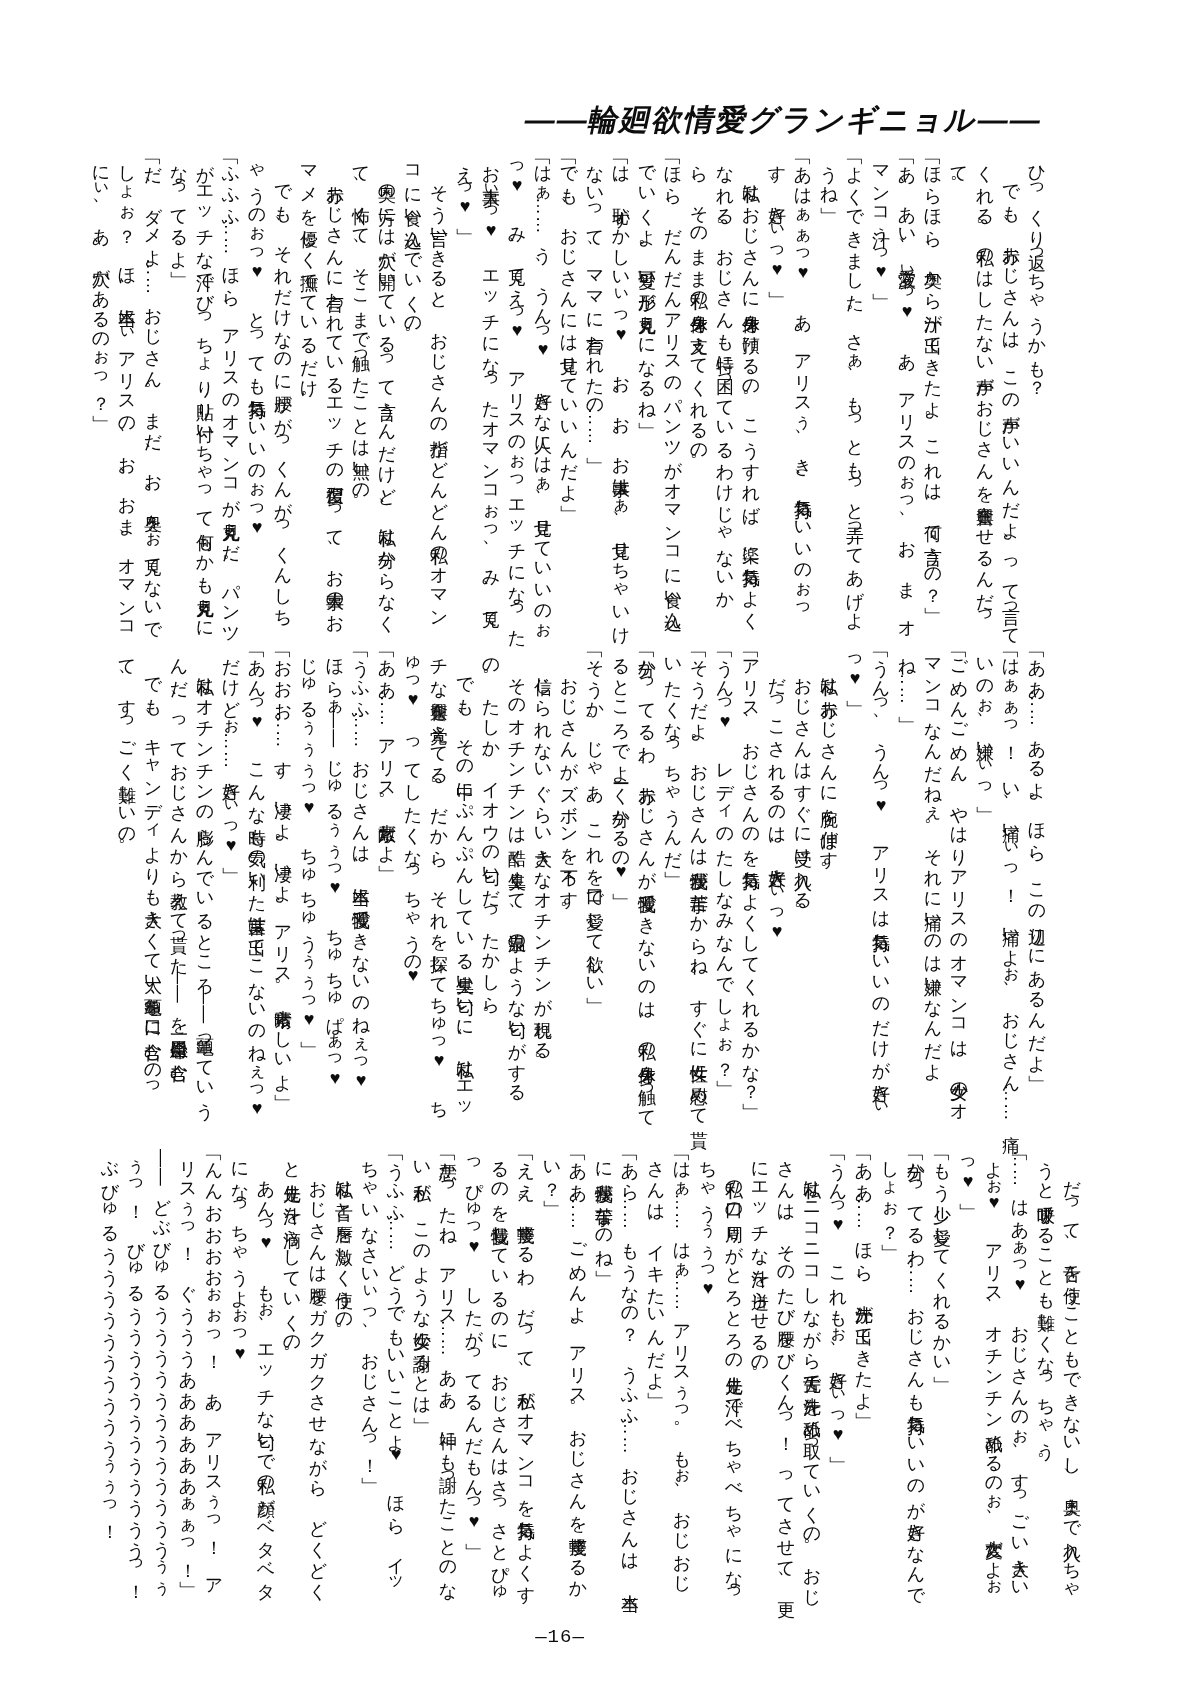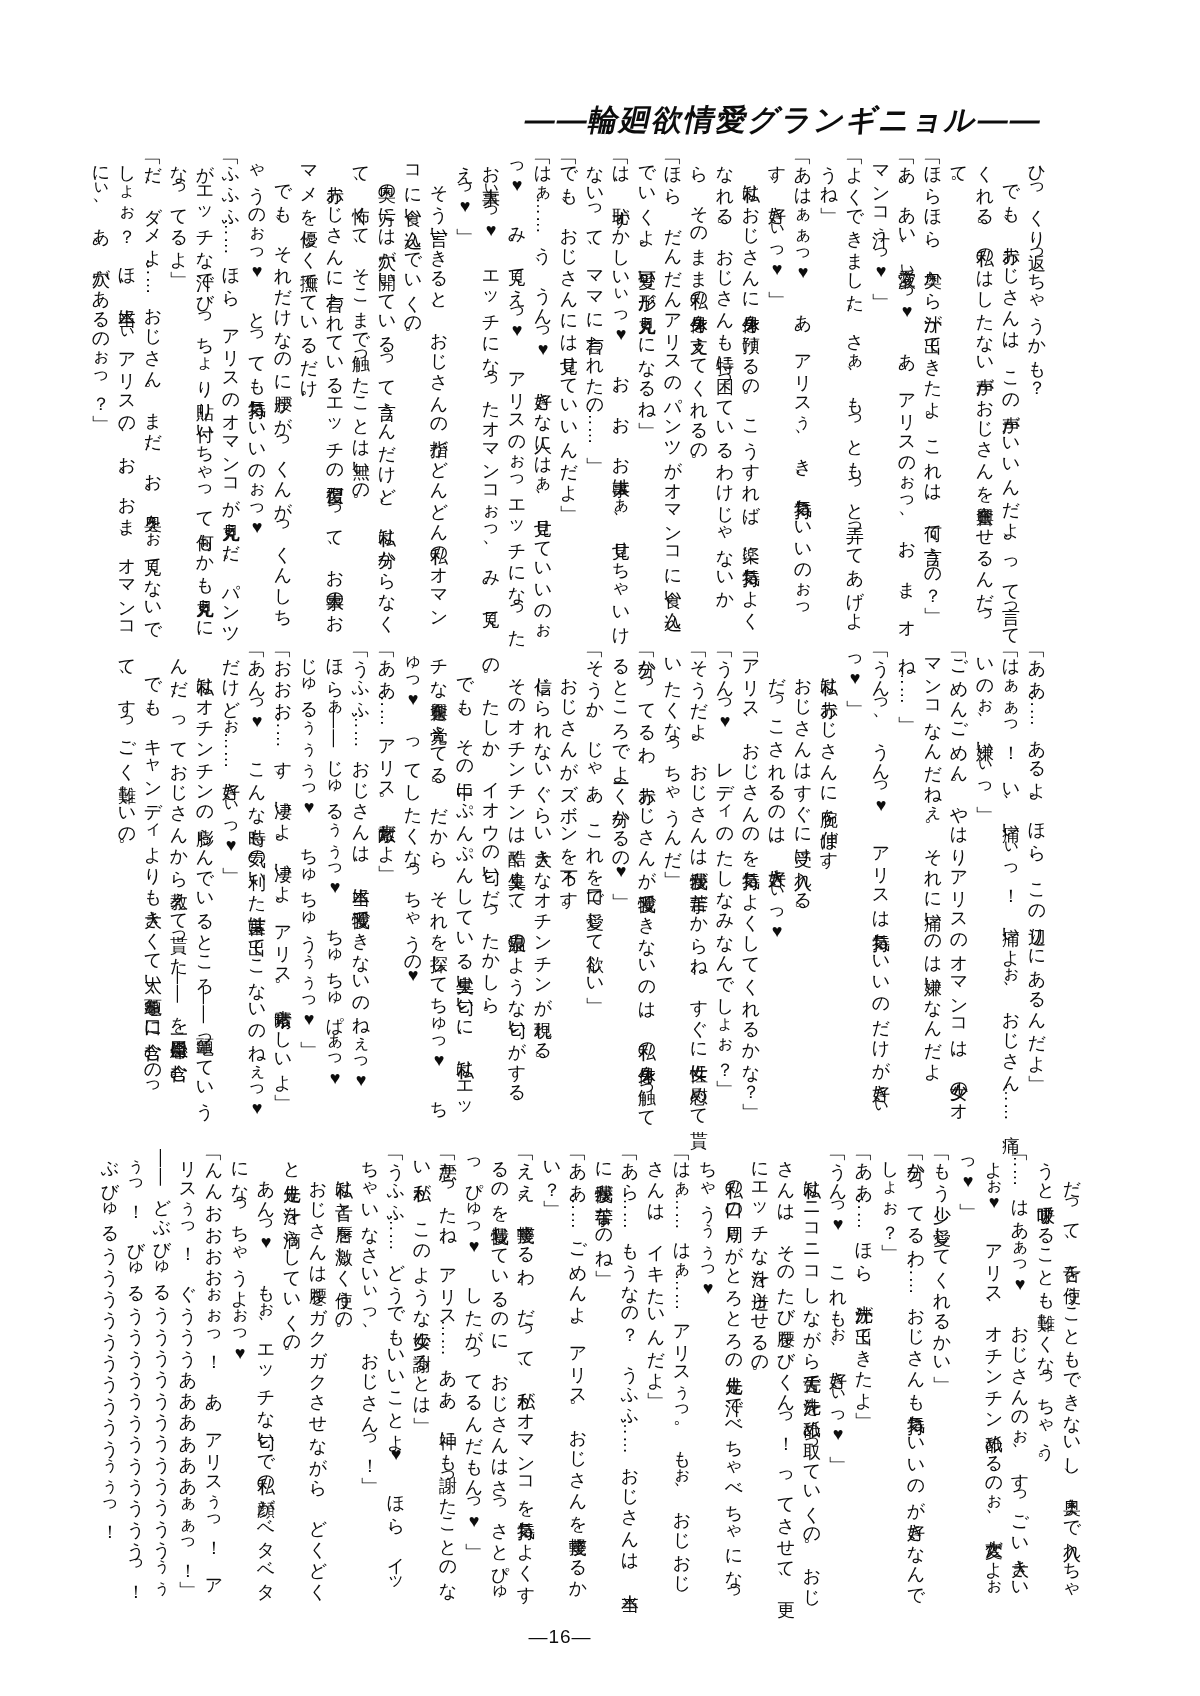--- a/index.html
+++ b/index.html
@@ -33,20 +33,21 @@
   .band p{margin:0;padding:0;}
   #band1{top:153px;left:58px;width:992px;height:487px;}
   #band2{top:646px;left:58px;width:992px;height:482px;}
   #band3{top:1149px;left:58px;width:1027px;height:452px;}
   .page-number{
     position:absolute;
     top:1626px;left:505px;width:110px;
     text-align:center;
     font-size:19px;
     letter-spacing:1px;
+    font-family:Liberation Mono, monospace;
   }
 </style>
 </head>
 <body>
 
 <div class="page">
   <div class="story-title">――輪廻欲情愛グランギニョル――</div>
 
   <section id="band1" class="band">
       <p>ひっくり返っちゃうかも？</p>

